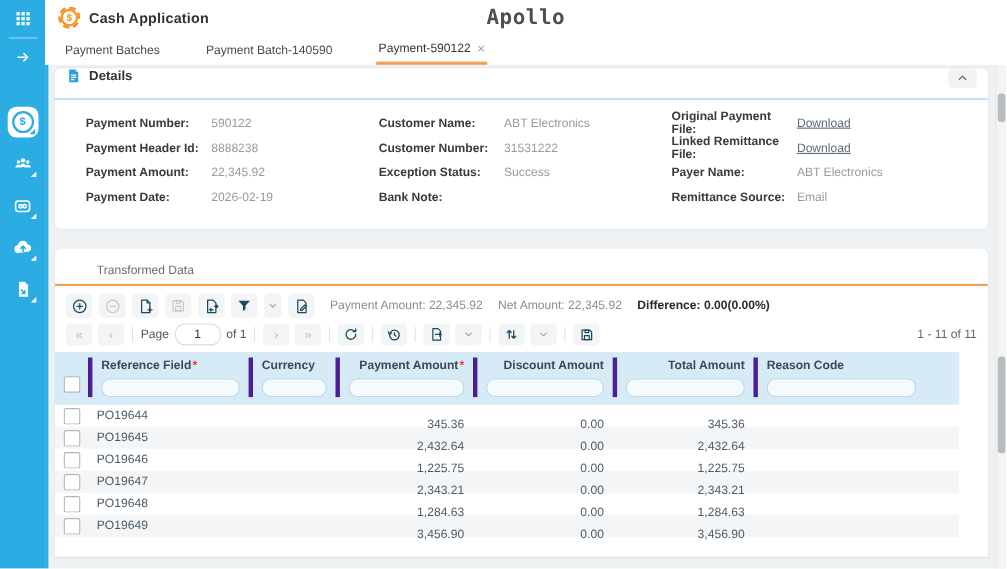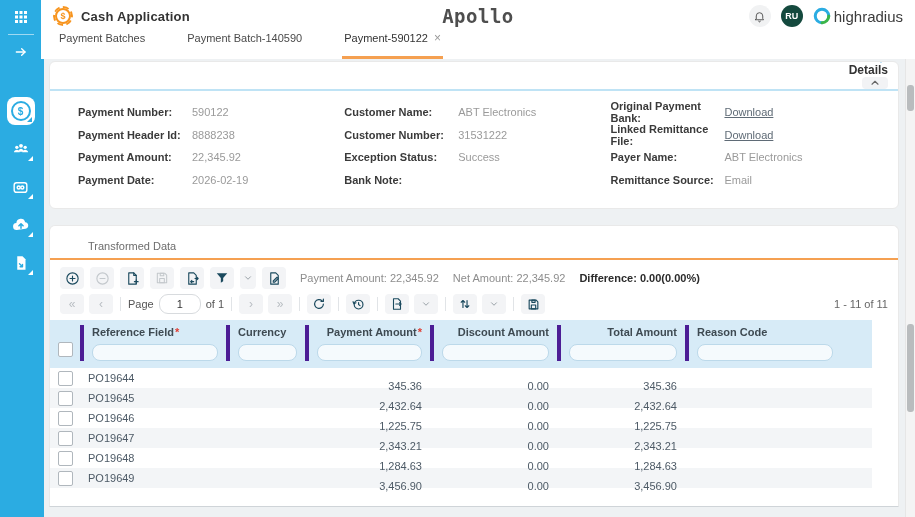--- a/index.html
+++ b/index.html
@@ -24,30 +24,30 @@
   .gear::before{content:'';position:absolute;inset:-4px;border:2px dashed #F7941E;border-radius:50%;}
   .app-title{font-size:13px;color:#333;font-weight:600;letter-spacing:.2px;}
   .apollo{position:absolute;left:50%;transform:translateX(-50%);font-family:"DejaVu Sans Mono",monospace;font-weight:bold;font-size:19px;color:#4e4e4e;letter-spacing:.5px;}
   .top-right{margin-left:auto;display:flex;align-items:center;gap:10px;}
   .bell-btn{width:22px;height:22px;border-radius:50%;background:#f1f2f3;display:flex;align-items:center;justify-content:center;color:#555;cursor:pointer;}
   .avatar{width:22px;height:22px;border-radius:50%;background:#14493E;color:#fff;font-size:9px;font-weight:bold;display:flex;align-items:center;justify-content:center;cursor:pointer;}
   .brand{display:flex;align-items:center;gap:3px;}
   .brand-name{font-size:15px;color:#3c3c3c;font-weight:500;}
 
   .tabbar{height:27px;display:flex;align-items:stretch;gap:38px;padding:0 0 0 16px;background:#fff;}
-  .ntab{font-size:11px;color:#4a4a4a;display:flex;align-items:flex-start;gap:6px;cursor:pointer;padding:0 2px;}
+  .ntab{font-size:11px;color:#4a4a4a;display:flex;align-items:center;gap:6px;cursor:pointer;padding:0 2px;}
   .ntab.active{border-bottom:3px solid #F5A051;color:#333;}
   .tab-close{color:#999;font-size:12px;line-height:1;cursor:pointer;}
 
   .content{flex:1;background:#eef1f3;border-left:3px solid #2BACE2;padding:2px 16px 0 5px;position:relative;overflow:hidden;}
 
   
   .card{background:#fff;border:1px solid #e9e9e9;border-radius:6px;box-sizing:border-box;}
   .details-card{height:148px;}
-  .dc-head{display:flex;align-items:flex-end;height:27px;padding:0 10px;border-bottom:2px solid #bfe3f5;flex-direction:column;}
+  .dc-head{display:flex;align-items:flex-start;height:27px;padding:0 10px;border-bottom:2px solid #bfe3f5;}
   .dc-title{font-weight:bold;font-size:12px;color:#333;margin-left:7px;}
   .collapse-btn{margin-left:auto;width:26px;height:18px;background:#f2f3f5;border-radius:4px;display:flex;align-items:center;justify-content:center;color:#666;cursor:pointer;}
   .fields{display:grid;grid-template-columns:1fr 1fr 1.05fr;grid-template-rows:repeat(4,22.5px);grid-auto-flow:column;padding:10px 8px 0 28px;}
   .field{display:flex;font-size:11px;align-items:center;}
   .flabel{width:114px;font-weight:bold;color:#3a3a3a;flex-shrink:0;}
   .fvalue{color:#9a9a9a;}
   .fvalue.link{color:#5f6b76;text-decoration:underline;cursor:pointer;}
 
   
   .grid-card{margin-top:16px;height:282px;border-radius:6px 6px 0 0;overflow:hidden;display:flex;flex-direction:column;border-bottom:1px solid #cfd4d8;}
@@ -161,36 +161,20 @@
   <div class="main">
 
     <header class="topbar">
       <span class="applogo">
         <span class="gear">
             <span>$</span>
           </span>
       </span>
       <span class="app-title">Cash Application</span>
       <span class="apollo">Apollo</span>
-      <span class="top-right">
-        <span class="bell-btn">
-          <svg width="13" height="13" viewBox="0 0 24 24" fill="none" stroke="currentColor" stroke-width="1.8" stroke-linecap="round" stroke-linejoin="round">
-              <path d="M6 16v-5a6 6 0 0 1 12 0v5l1.5 2h-15z"></path>
-              <path d="M10.5 20.5a1.5 1.5 0 0 0 3 0"></path>
-            </svg>
-        </span>
-        <span class="avatar">RU</span>
-        <span class="brand">
-          <svg width="18" height="18" viewBox="0 0 24 24" fill="none" stroke-linecap="round">
-              <path d="M21 12a9 9 0 1 0-9 9" stroke="#2BACE2" stroke-width="4"></path>
-              <path d="M12 21a9 9 0 0 0 9-9" stroke="#3BB54A" stroke-width="4"></path>
-            </svg>
-          <span class="brand-name">highradius</span>
-        </span>
-      </span>
     </header>
 
     <div class="tabbar">
       <span class="ntab">
           <span>Payment Batches</span>
         </span>
       <span class="ntab">
           <span>Payment Batch-140590</span>
         </span>
       <span class="ntab active">
@@ -242,21 +226,21 @@
             </div>
           <div class="field">
               <span class="flabel">Exception Status:</span>
               <span class="fvalue">Success</span>
             </div>
           <div class="field">
               <span class="flabel">Bank Note:</span>
               <span class="fvalue"></span>
             </div>
           <div class="field">
-              <span class="flabel">Original Payment Bank:</span>
+              <span class="flabel">Original Payment File:</span>
               <span class="fvalue link">Download</span>
             </div>
           <div class="field">
               <span class="flabel">Linked Remittance File:</span>
               <span class="fvalue link">Download</span>
             </div>
           <div class="field">
               <span class="flabel">Payer Name:</span>
               <span class="fvalue">ABT Electronics</span>
             </div>

